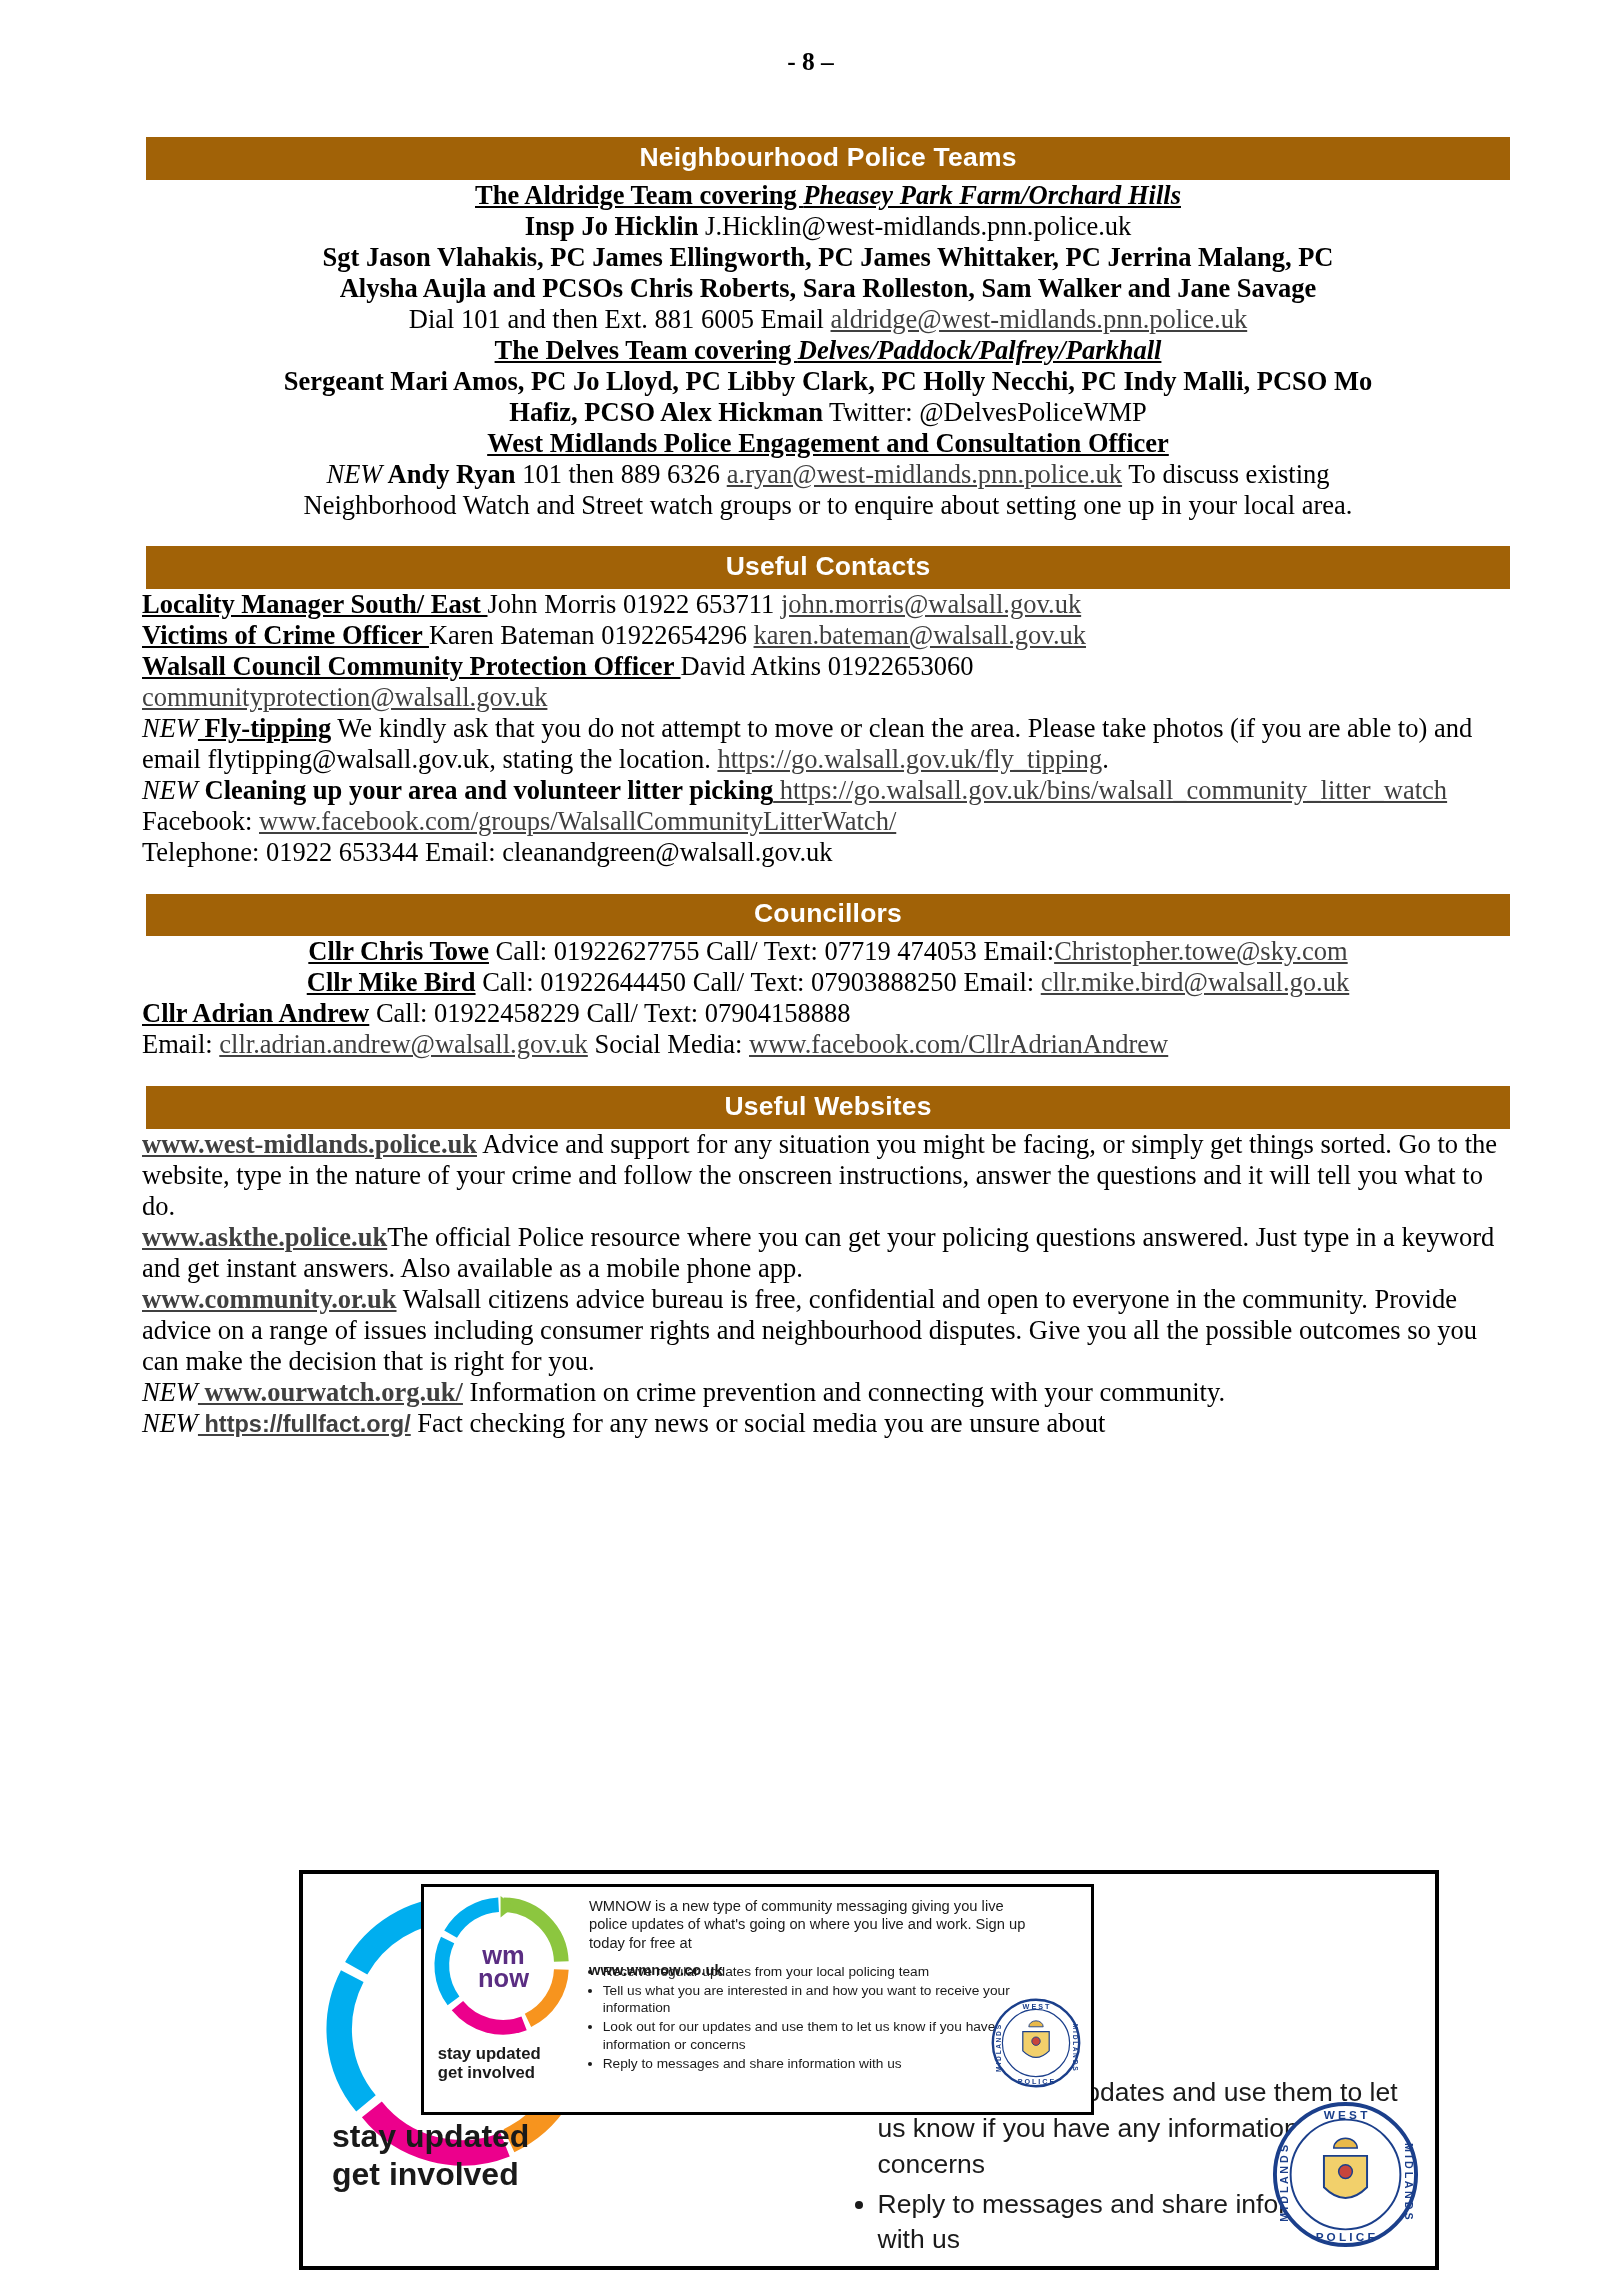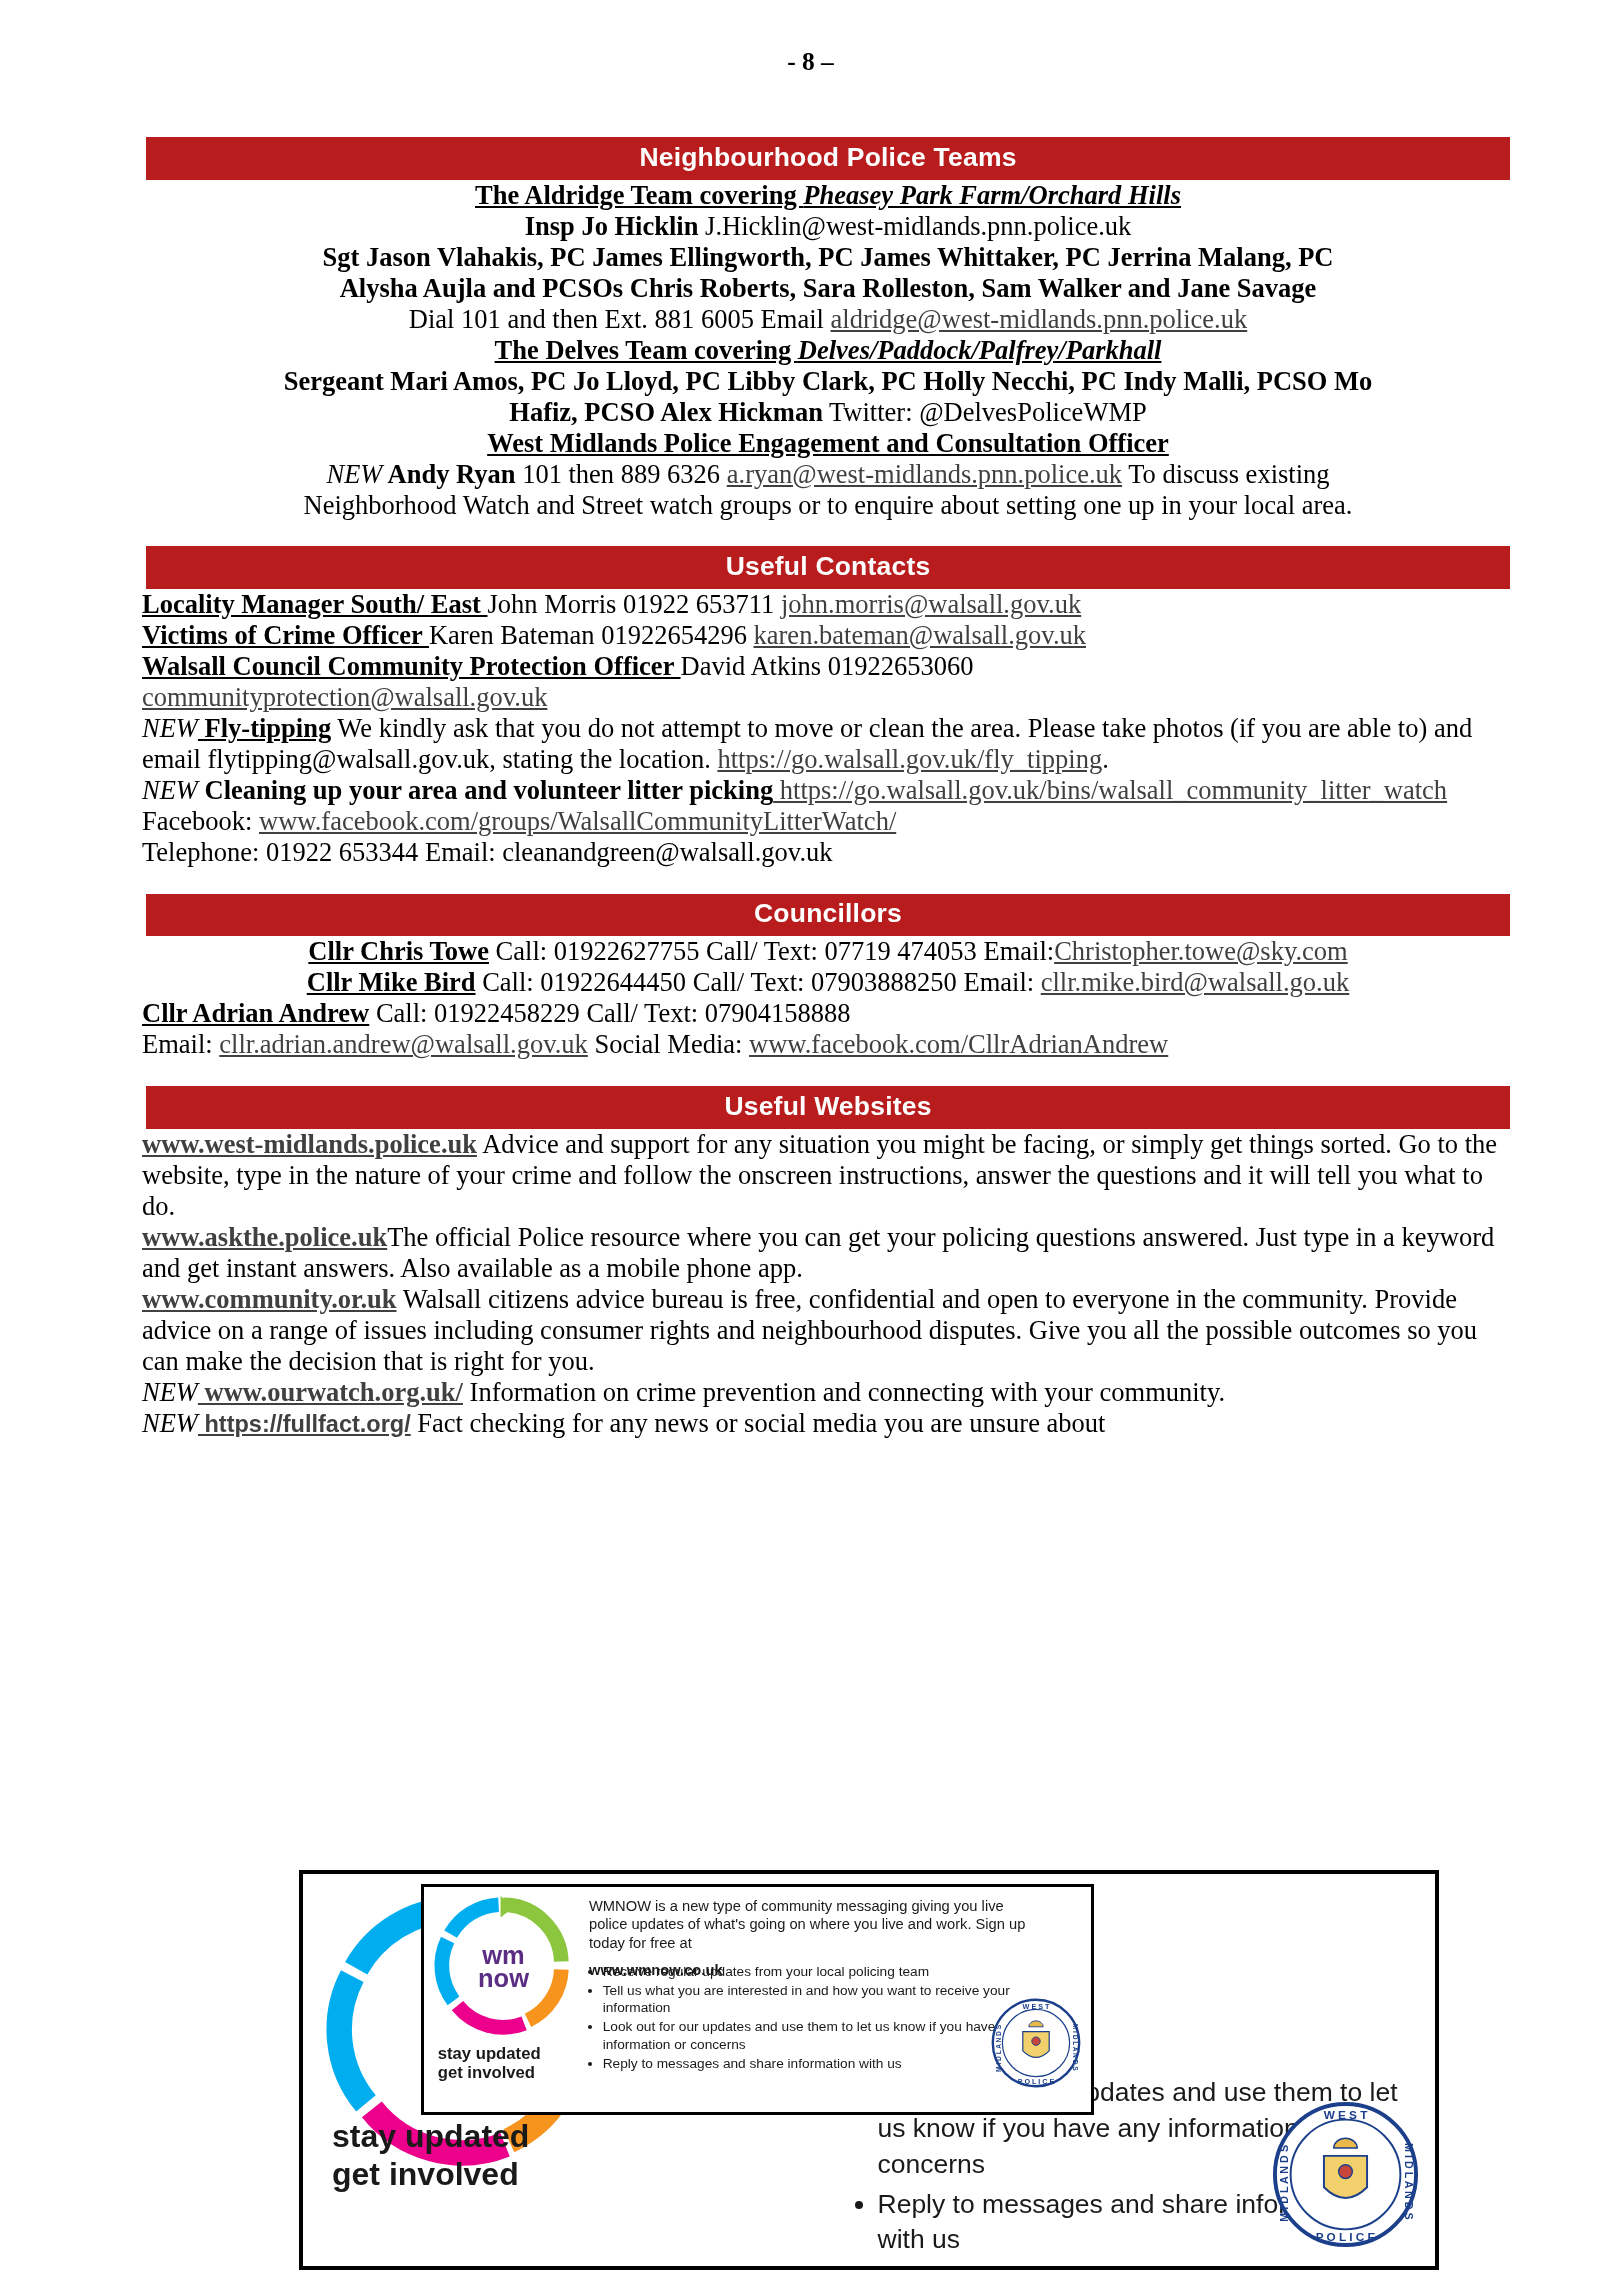--- a/index.html
+++ b/index.html
@@ -31,21 +31,21 @@
     font-weight: bold;
     font-family: "Liberation Serif", serif;
   }
   .content {
     position: absolute;
     left: 142px;
     top: 137px;
     width: 1372px;
   }
   .band {
-    background: #b91c1c;
+    background: #a16207;
     color: #ffffff;
     font-family: "Liberation Sans", sans-serif;
     font-weight: bold;
     font-size: 26.5px;
     text-align: center;
     padding: 4.9px 0 6.9px 0;
     letter-spacing: 0.2px;
   }
   .band-wrap {
     margin: 0 3.9px;

